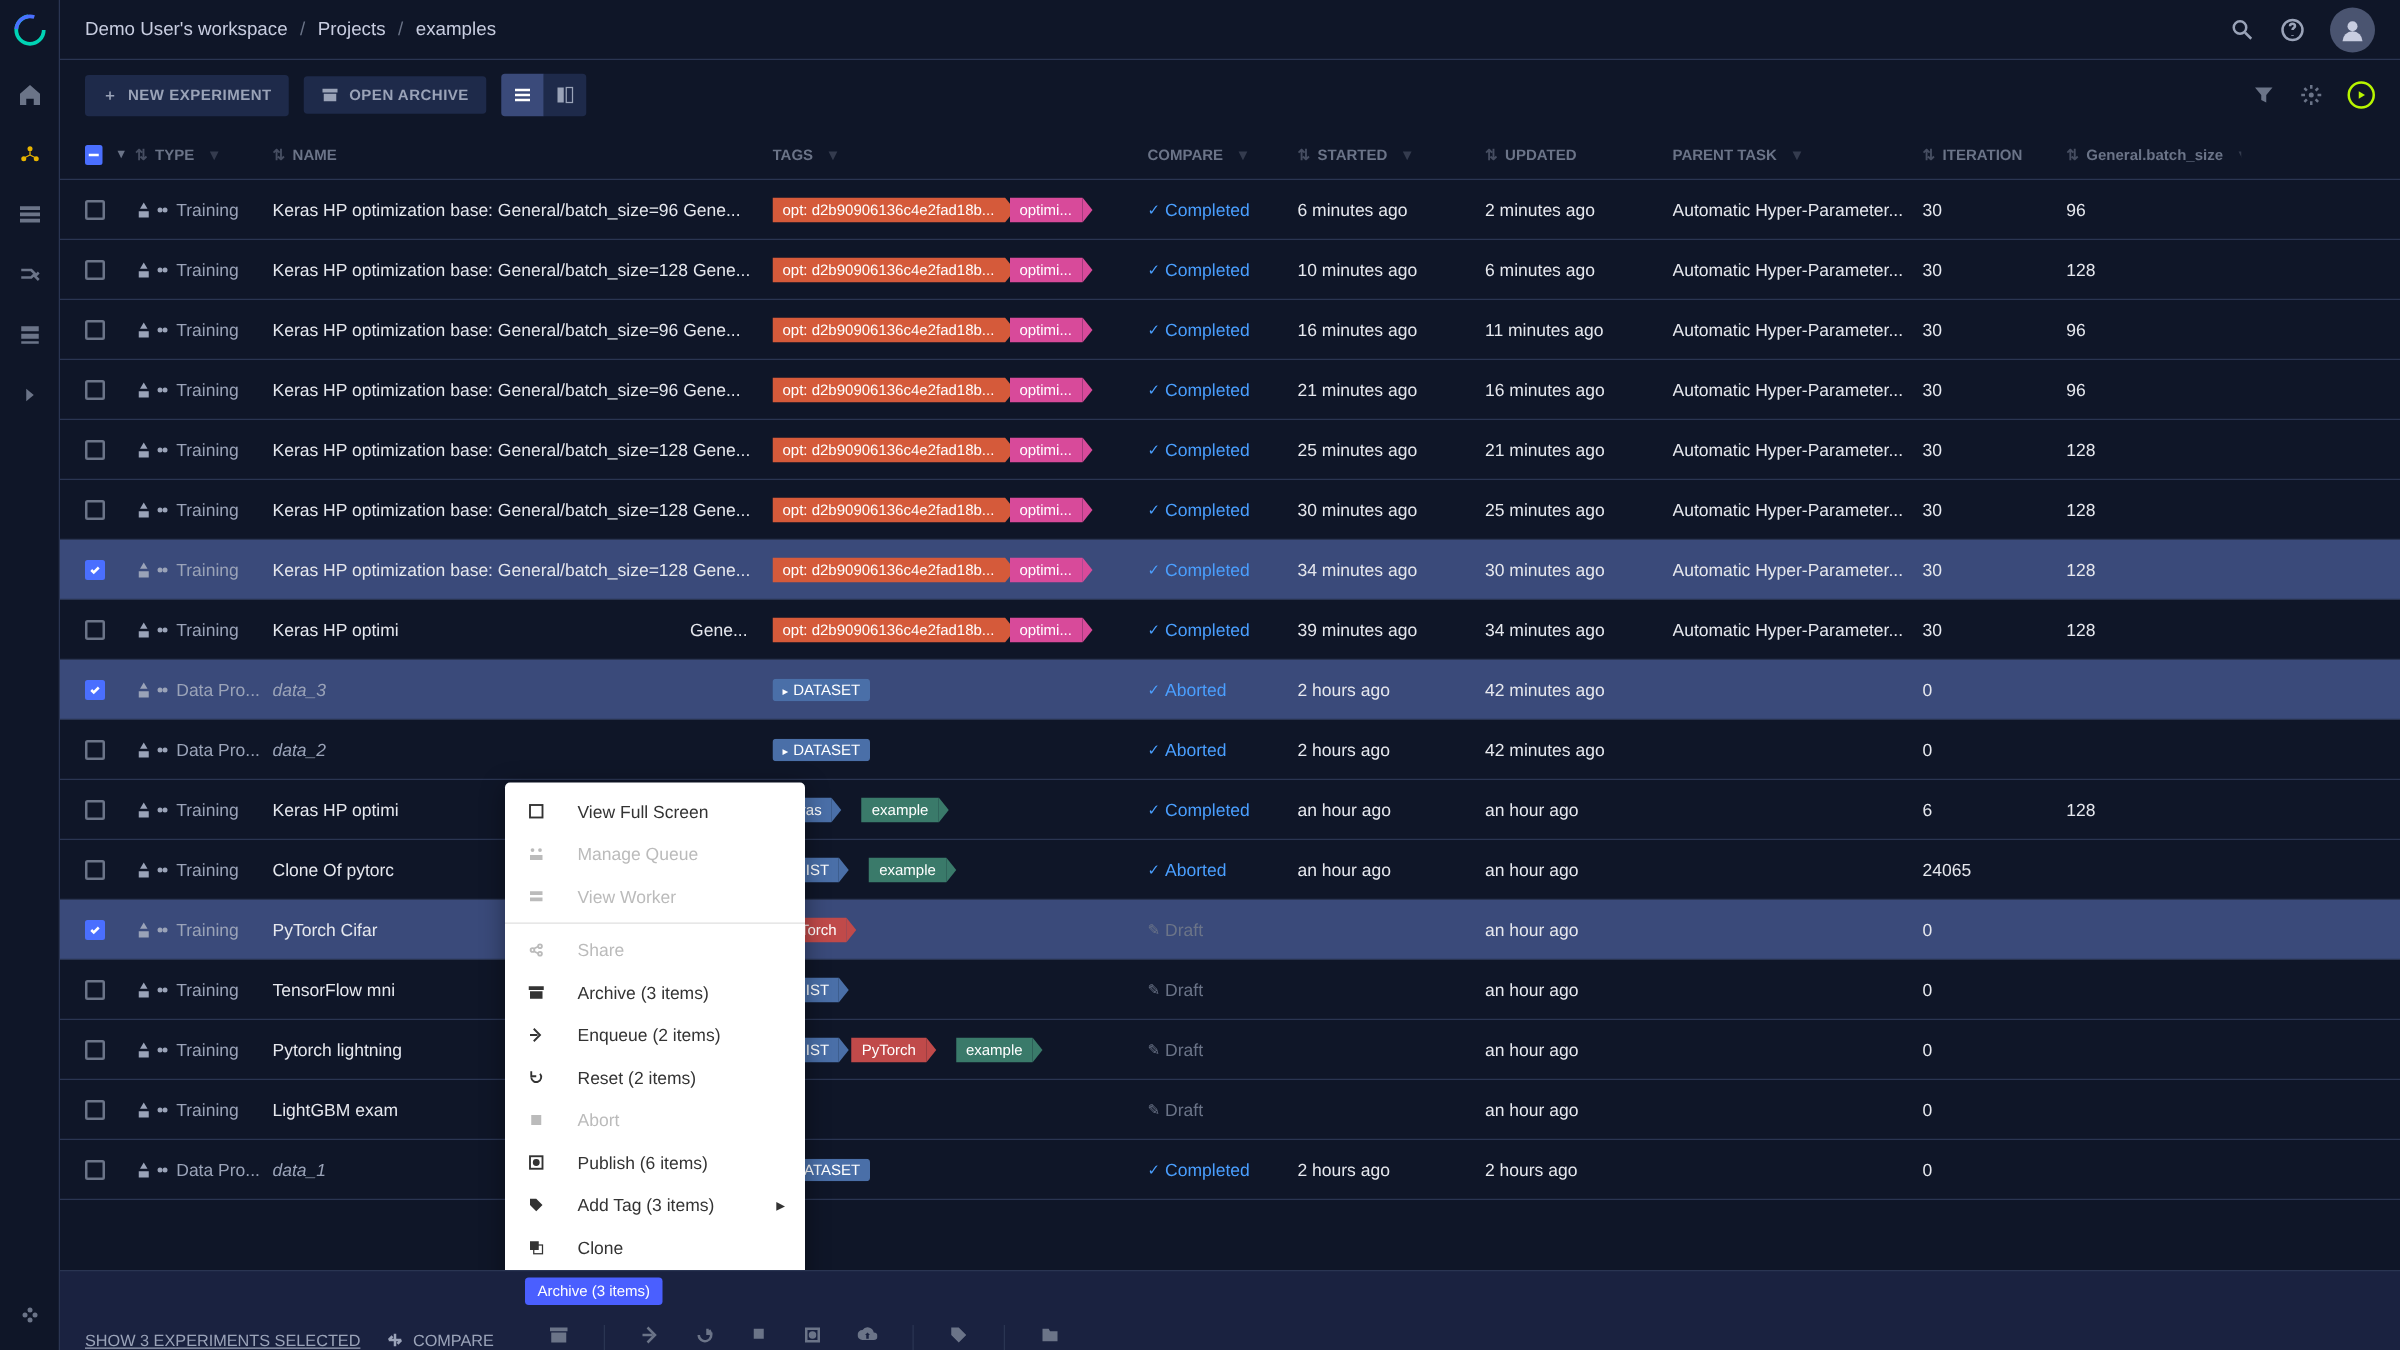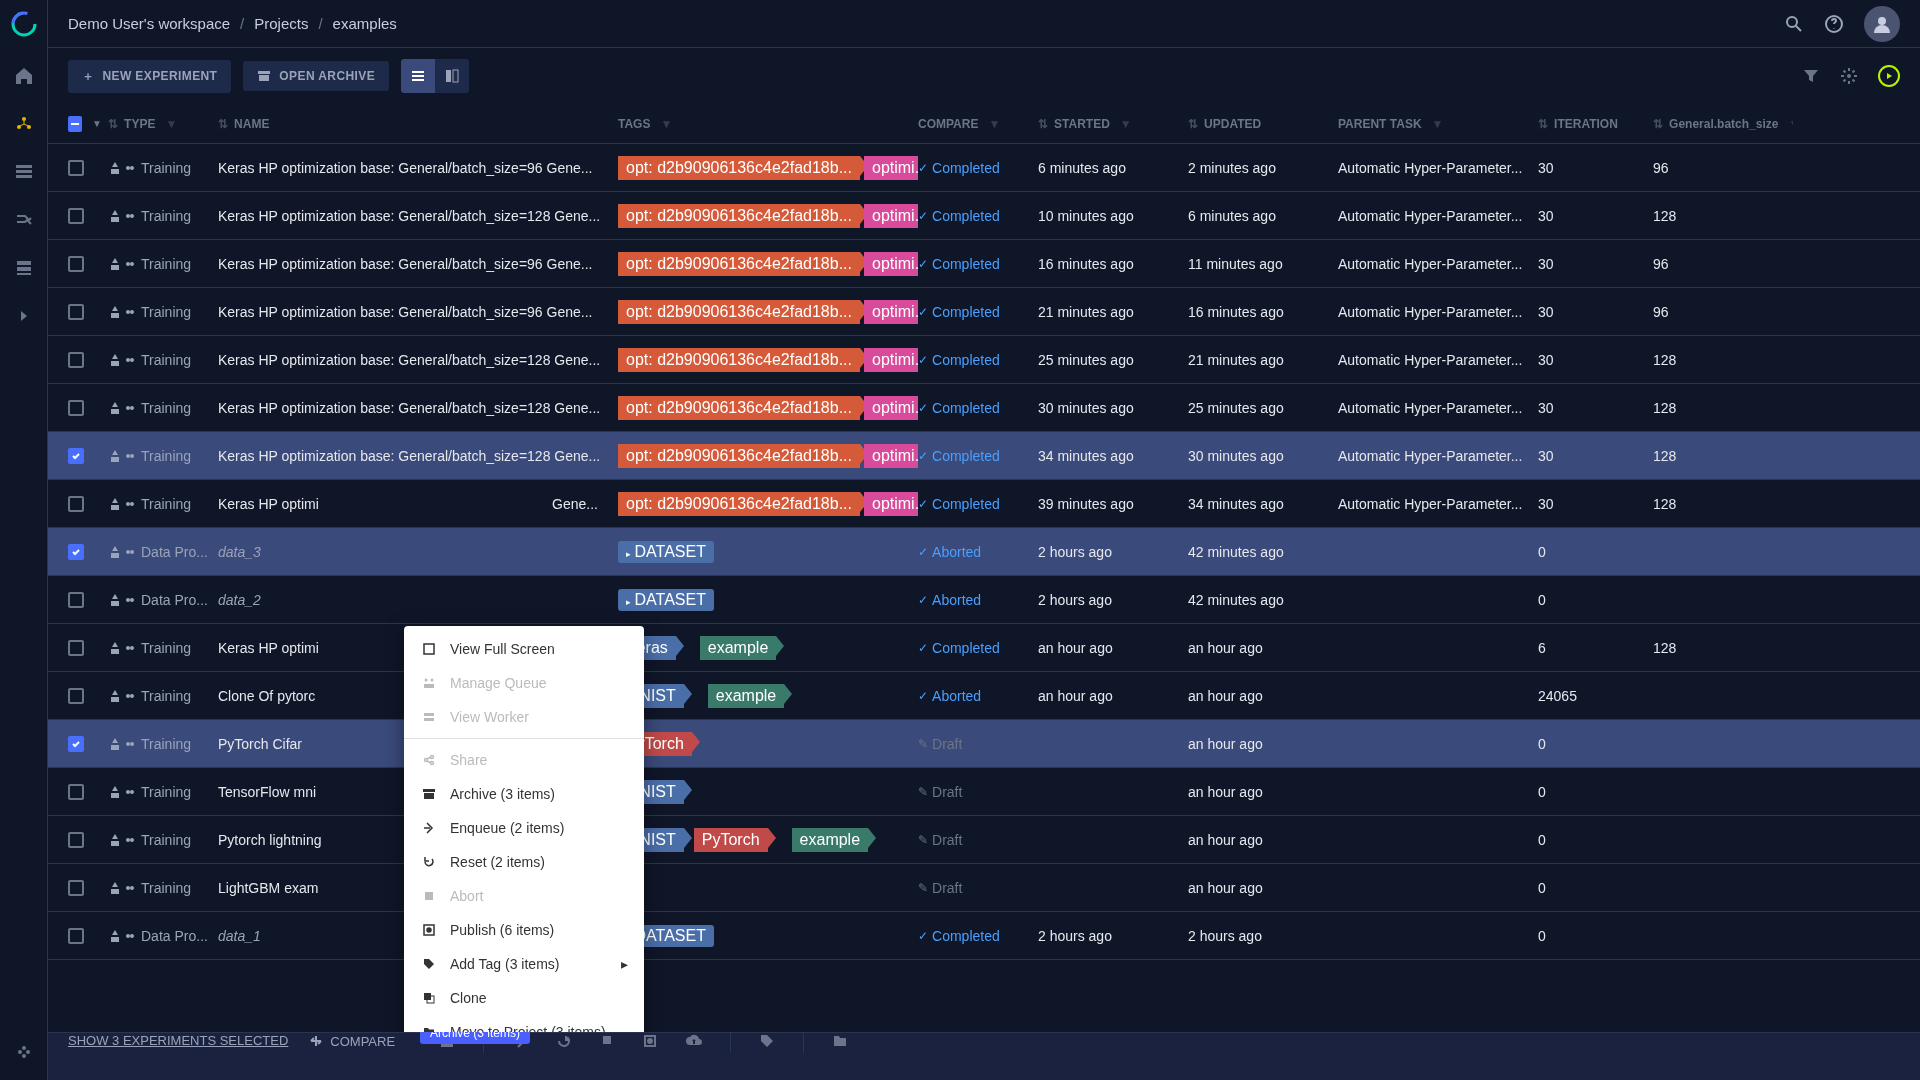--- a/index.html
+++ b/index.html
@@ -73,47 +73,47 @@
   .row{display:flex;height:48px;align-items:center;padding-left:20px;border-bottom:1px solid var(--border);font-size:14px}
   .row.selected{background:var(--selected)}
   .checkbox{width:16px;height:16px;border:2px solid var(--text-faint);border-radius:2px;cursor:pointer;display:flex;align-items:center;justify-content:center}
   .checkbox.checked{background:#4a6fff;border-color:#4a6fff}
   .checkbox.indeterminate{background:#4a6fff;border-color:#4a6fff}
   .type-icons{display:flex;gap:3px;align-items:center}
   .type-label{color:var(--text-dim)}
   .name-text{color:#e6e8ee;font-weight:500;overflow:hidden;text-overflow:ellipsis}
   .name-text.italic{font-style:italic;color:var(--text-dim)}
   .tags-cell{display:flex;gap:0;align-items:center}
-  .tag{padding:3px 8px;font-size:16px;color:#fff;position:relative;white-space:nowrap}
+  .tag{padding:3px 8px;font-size:12px;color:#fff;position:relative;white-space:nowrap}
   .tag.arrow::after{content:'';position:absolute;right:-8px;top:0;border-left:8px solid;border-top:10px solid transparent;border-bottom:10px solid transparent}
   .tag.opt{background:var(--tag-orange)}
   .tag.opt::after{border-left-color:var(--tag-orange)}
   .tag.optim{background:var(--tag-pink);margin-left:4px}
   .tag.optim::after{border-left-color:var(--tag-pink)}
   .tag.dataset{background:var(--tag-blue);border-radius:3px;padding:2px 8px}
   .tag.dataset::before{content:'▸';margin-right:4px;font-size:9px}
   .tag.keras{background:var(--tag-blue)}
   .tag.keras::after{border-left-color:var(--tag-blue)}
   .tag.example{background:var(--tag-teal);margin-left:24px}
   .tag.example::after{border-left-color:var(--tag-teal)}
   .tag.mnist{background:var(--tag-blue)}
   .tag.mnist::after{border-left-color:var(--tag-blue)}
   .tag.pytorch{background:var(--tag-red);margin-left:10px}
   .tag.pytorch.first{margin-left:0}
   .tag.pytorch::after{border-left-color:var(--tag-red)}
   .status{color:var(--blue);display:flex;align-items:center;gap:4px}
   .status.draft{color:var(--text-faint)}
   .status-icon{font-size:12px}
   .menu{position:absolute;left:356px;top:522px;width:240px;background:var(--menu-bg);border-radius:4px;box-shadow:0 4px 20px rgba(0,0,0,.4);z-index:100;padding:6px 0;color:var(--menu-text);font-size:14px}
-  .menu-item{padding:9px 16px;display:flex;align-items:center;gap:12px;cursor:pointer}
+  .menu-item{padding:9px 16px;display:flex;align-items:center;gap:24px;cursor:pointer}
   .menu-item.disabled{color:var(--menu-disabled);cursor:default}
   .menu-sep{height:1px;background:#e0e0e0;margin:4px 0}
   .menu-icon{width:18px;display:flex;justify-content:center;color:inherit}
   .menu-arrow{margin-left:auto}
-  .footer{height:48px;background:#1a2240;border-top:1px solid var(--border);display:flex;align-items:flex-start;padding:0 20px;gap:20px;color:var(--text-dim);font-size:13px}
+  .footer{height:64px;background:#1a2240;border-top:1px solid var(--border);display:flex;align-items:flex-end;padding:0 20px;gap:20px;color:var(--text-dim);font-size:13px}
   .footer-link{text-decoration:underline;cursor:pointer}
   .footer-btn{display:flex;align-items:center;gap:6px;cursor:pointer}
   .footer-icons{display:flex;gap:28px;margin-left:24px}
   .footer-icon{cursor:pointer;color:var(--text-faint)}
   .footer-sep{width:1px;height:20px;background:var(--border)}
   .tooltip-bubble{position:absolute;left:420px;top:1022px;background:#4a5fff;color:#fff;padding:4px 10px;font-size:12px;border-radius:3px;z-index:50}
   svg{display:block}
 </style>
 </head>
 <body>

